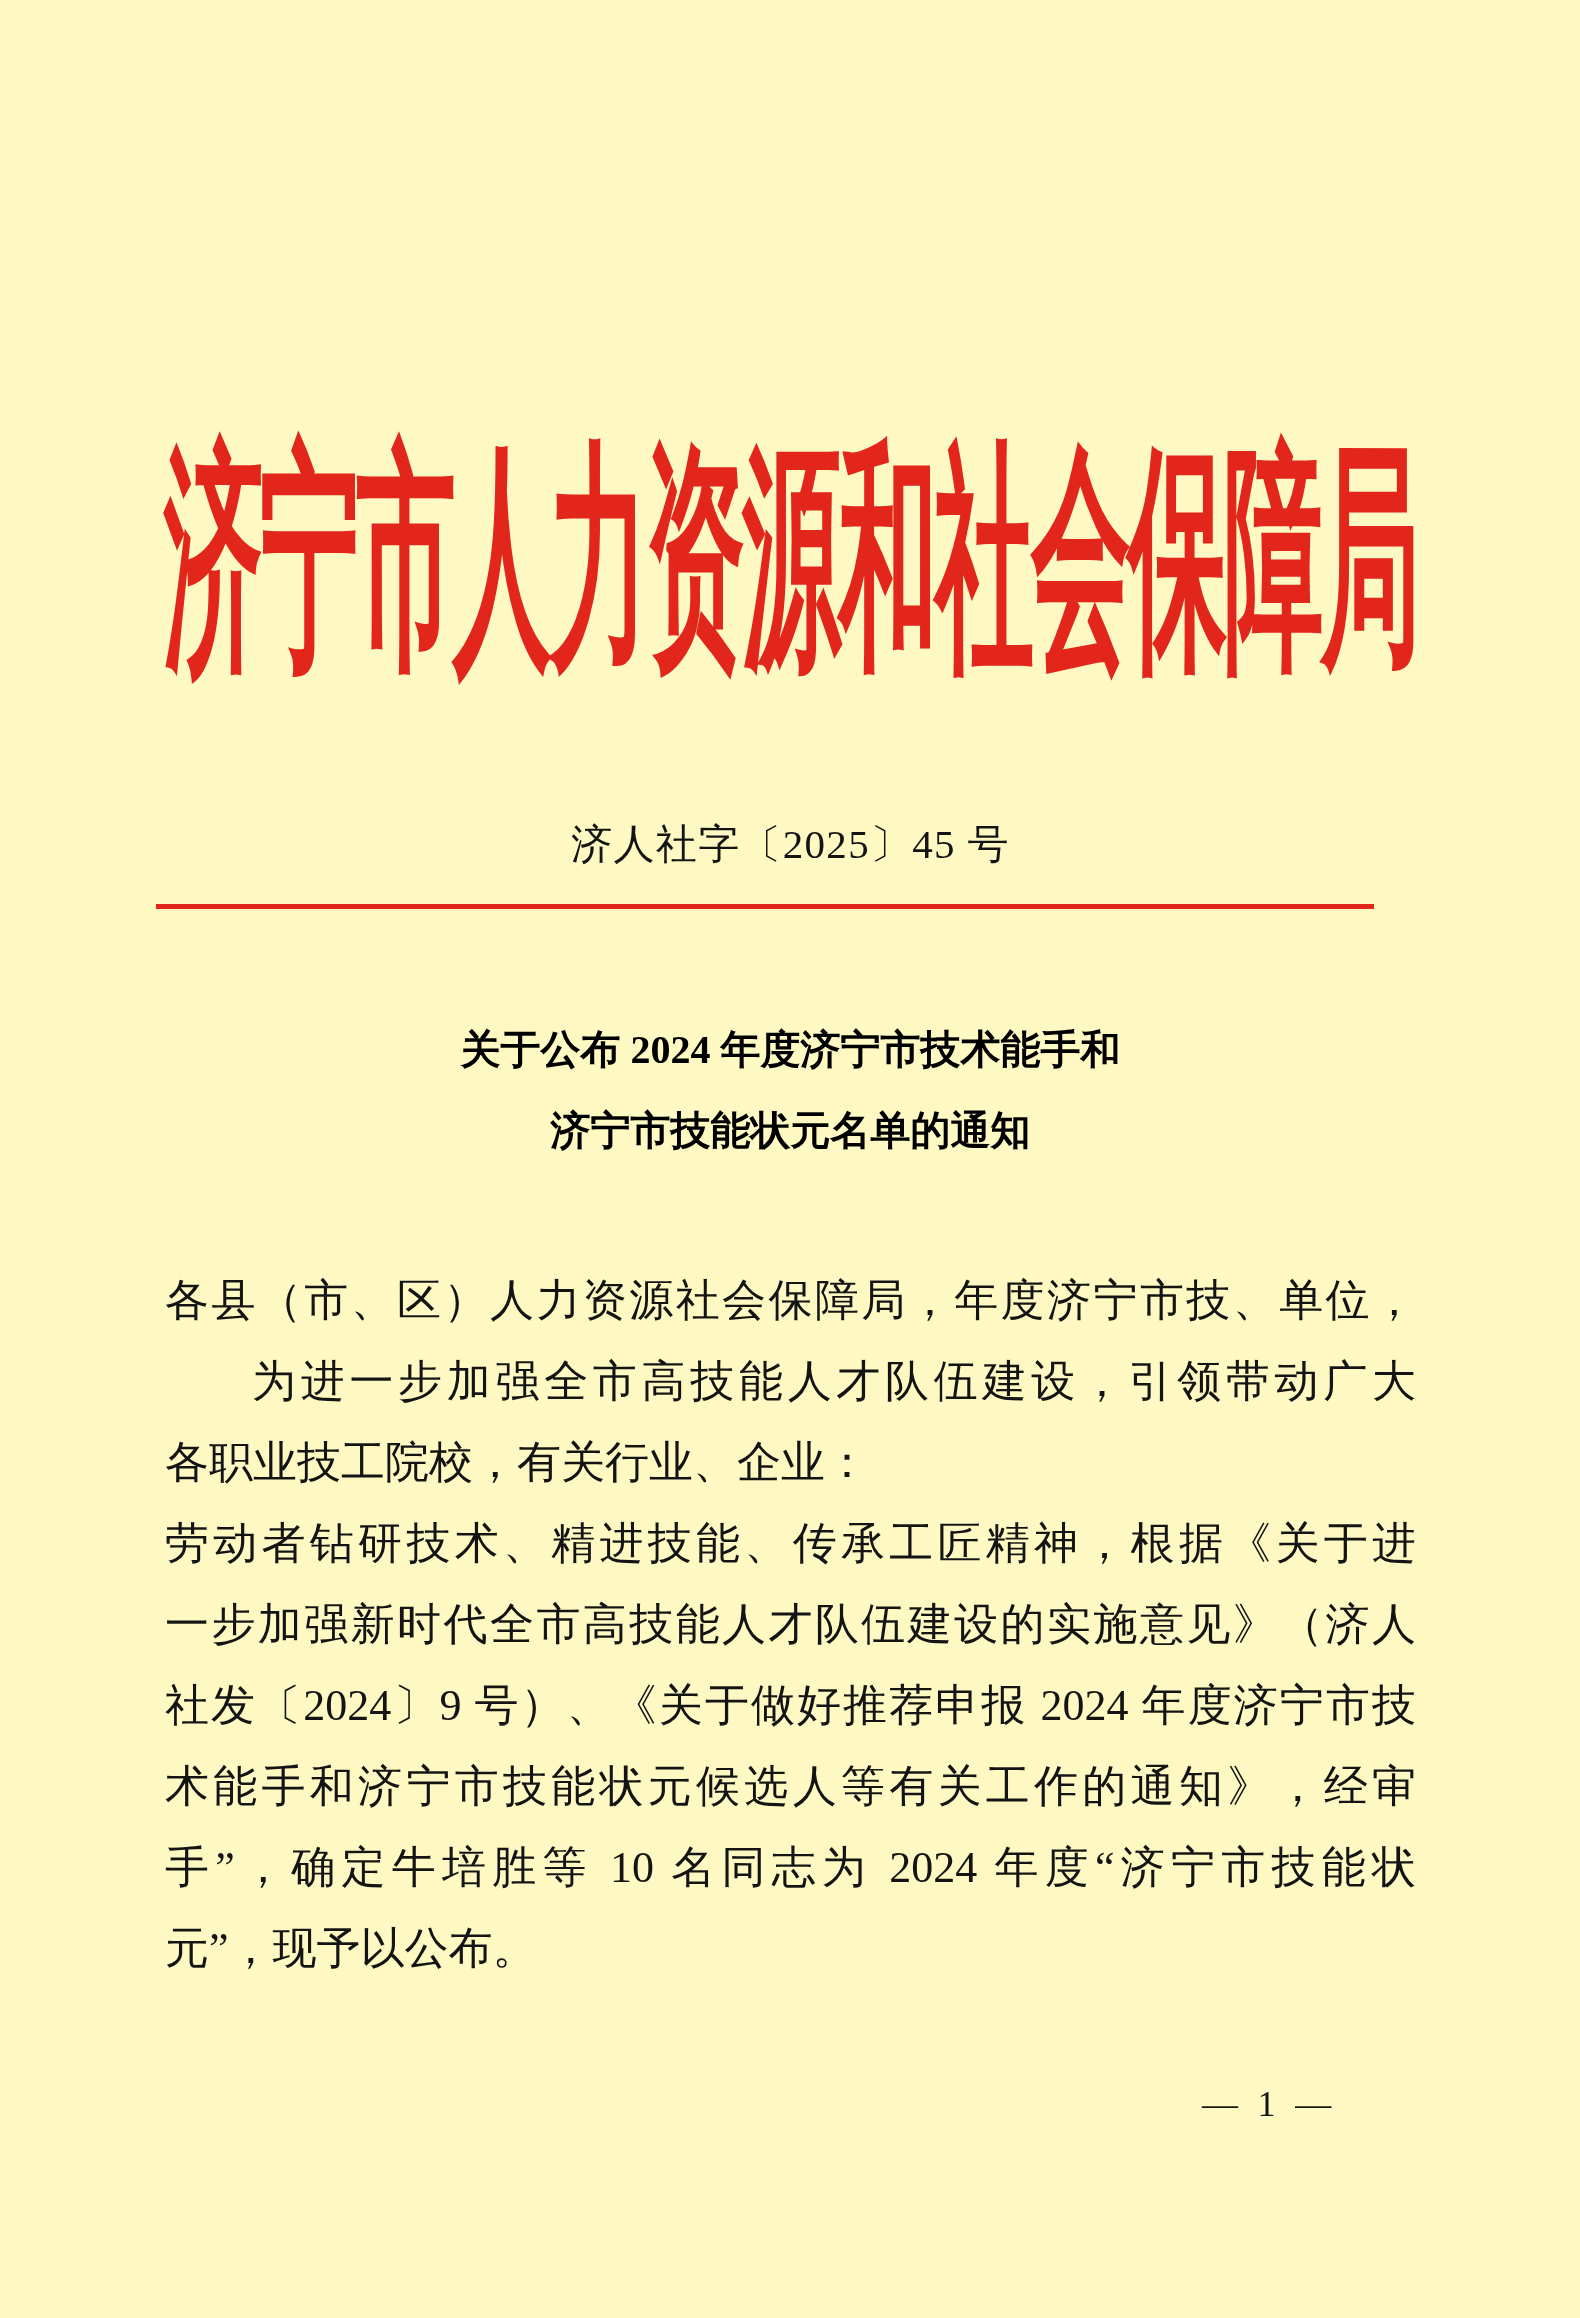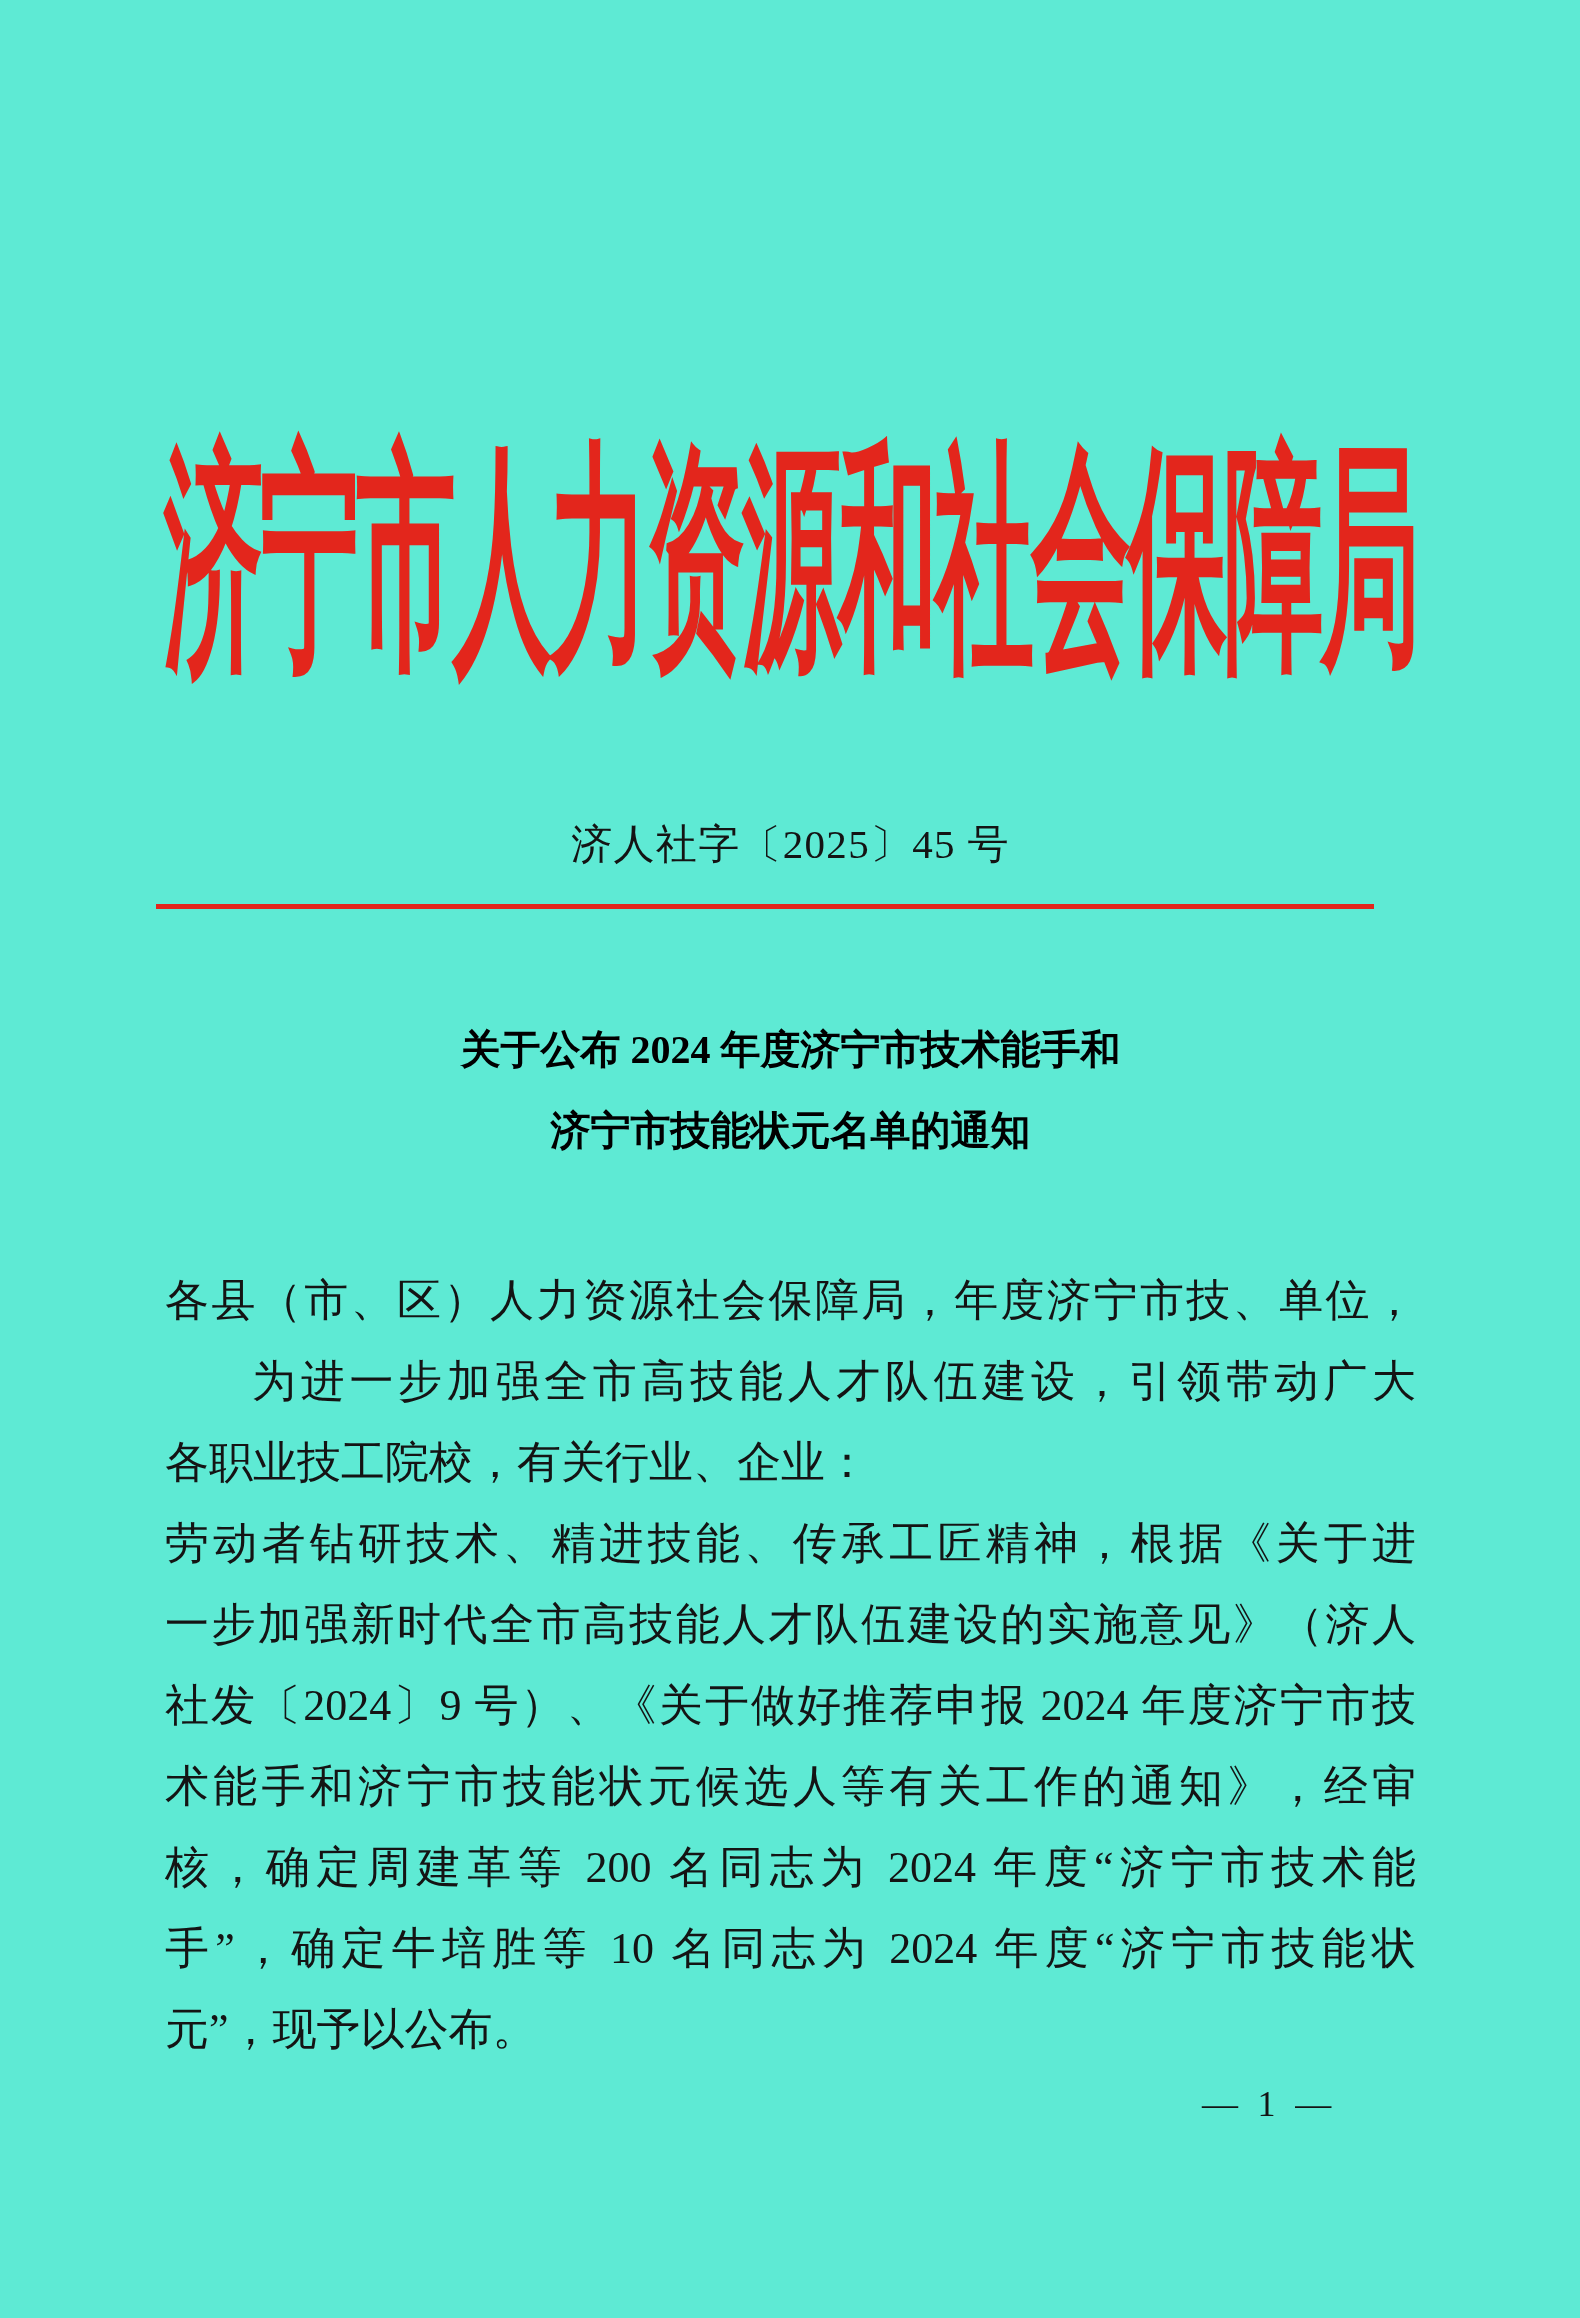--- a/index.html
+++ b/index.html
@@ -2,21 +2,21 @@
 <html style="font-size:10.6px"><head>
 <meta charset="utf-8">
 <style>
   :root { --red: #e3261c; --ink: #141414; }
   * { margin: 0; padding: 0; box-sizing: border-box; }
   html, body { background: #ffffff; }
   .page {
     position: relative;
     width: 1581px;
     height: 2319px;
-    background: #5eead4;
+    background: #fef9c3;
     overflow: hidden;
     font-family: "Liberation Serif", "DejaVu Serif", serif;
     color: var(--ink);
   }
   .agency-band {
     position: absolute;
     top: 430px;
     left: 0;
     width: 100%;
     height: 259px;
@@ -108,21 +108,20 @@
   </div>
 
   <div class="body-block">
       <div class="body-line just">各县（市、区）人力资源社会保障局，年度济宁市技、单位，</div>
       <div class="body-line just ind">为进一步加强全市高技能人才队伍建设，引领带动广大</div>
       <div class="body-line">各职业技工院校，有关行业、企业：</div>
       <div class="body-line just">劳动者钻研技术、精进技能、传承工匠精神，根据《关于进</div>
       <div class="body-line just">一步加强新时代全市高技能人才队伍建设的实施意见》（济人</div>
       <div class="body-line just">社发〔2024〕9 号）、《关于做好推荐申报 2024 年度济宁市技</div>
       <div class="body-line just">术能手和济宁市技能状元候选人等有关工作的通知》，经审</div>
-      <div class="body-line just">核，确定周建革等 200 名同志为 2024 年度“济宁市技术能</div>
       <div class="body-line just">手”，确定牛培胜等 10 名同志为 2024 年度“济宁市技能状</div>
       <div class="body-line">元”，现予以公布。</div>
     </div>
 
   <div class="page-number">— 1 —</div>
 
 </div>
 
 
 </body></html>

